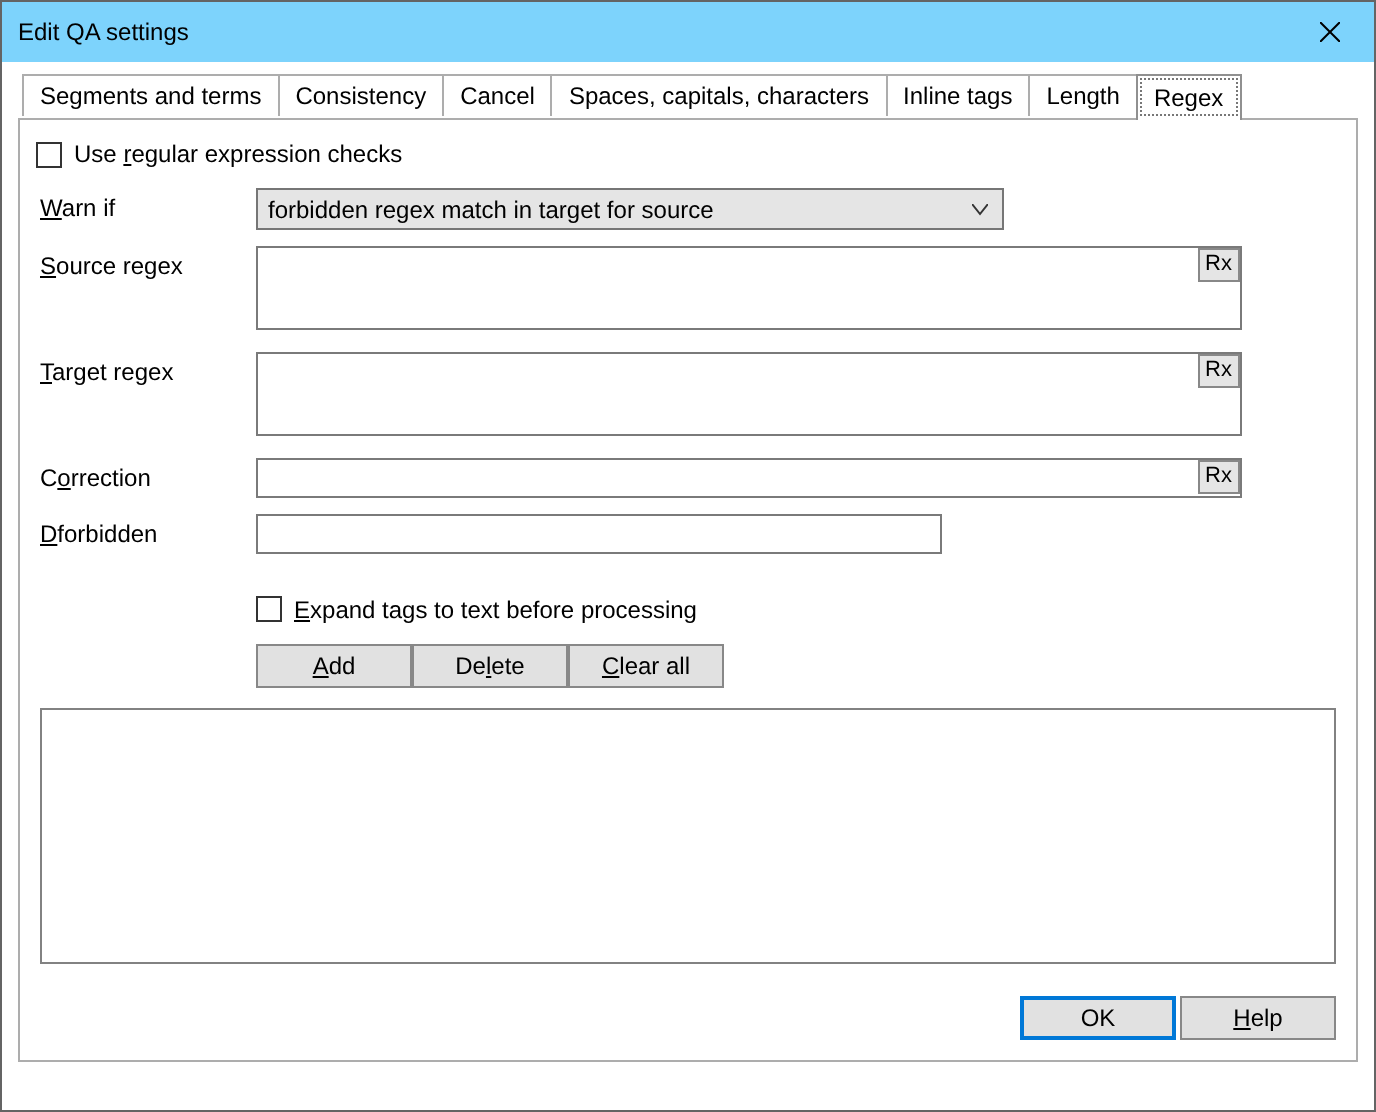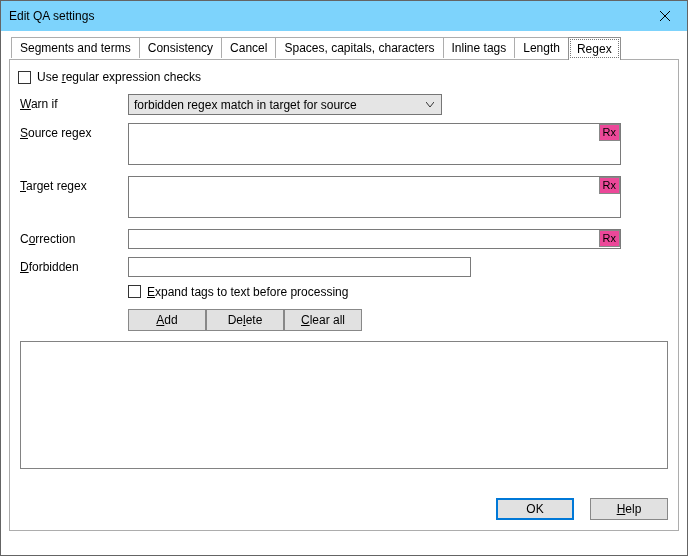--- a/index.html
+++ b/index.html
@@ -96,21 +96,21 @@
     align-items: flex-start;
     margin-bottom: 8px;
   }
   .form-label {
     width: 108px;
     padding-top: 3px;
   }
 
   .combo {
     height: 21px;
-    width: 314px;
+    width: 374px;
     border: 1px solid #767676;
     background: #e5e5e5;
     display: flex;
     align-items: center;
     justify-content: space-between;
     padding: 0 3px 0 5px;
   }
   .combo-btn {
     width: 16px; height: 17px;
     display: flex;
@@ -126,21 +126,21 @@
     resize: none;
     font-family: inherit;
     font-size: 12px;
     padding: 2px 3px;
   }
   .rx-btn {
     position: absolute;
     right: 0; top: 0;
     height: 17px;
     border: 1px solid #888;
-    background: #ec4899;
+    background: #e5e5e5;
     font-size: 11px;
     padding: 0 3px;
     line-height: 15px;
   }
   .textarea-rx {
     position: relative;
     width: 493px;
   }
   .textarea-rx .rx-btn { top: 1px; right: 1px; }
 
@@ -155,21 +155,21 @@
   .corr-wrap { position: relative; width: 493px; }
   .corr-wrap .input-line { width: 493px; }
   .corr-wrap .rx-btn { top: 1px; right: 1px; }
 
   .desc-input { width: 343px; }
 
   .expand-row {
     display: flex;
     align-items: flex-start;
     gap: 6px;
-    margin: 8px 0 10px 108px;
+    margin: 21px 0 10px 108px;
   }
 
   .btn-row {
     display: flex;
     gap: 0;
     margin-left: 108px;
     margin-bottom: 10px;
   }
   .btn {
     width: 78px;
@@ -186,21 +186,21 @@
     background: #fff;
     height: 128px;
     width: 100%;
   }
 
   .footer {
     position: absolute;
     right: 10px;
     bottom: 10px;
     display: flex;
-    gap: 16px;
+    gap: 2px;
   }
   .footer .btn { width: 78px; height: 22px; }
   .btn.default {
     border: 1px solid #0078d7;
     outline: 1px solid #0078d7;
     outline-offset: -2px;
     background: #e1e1e1;
   }
 </style>
 </head>

